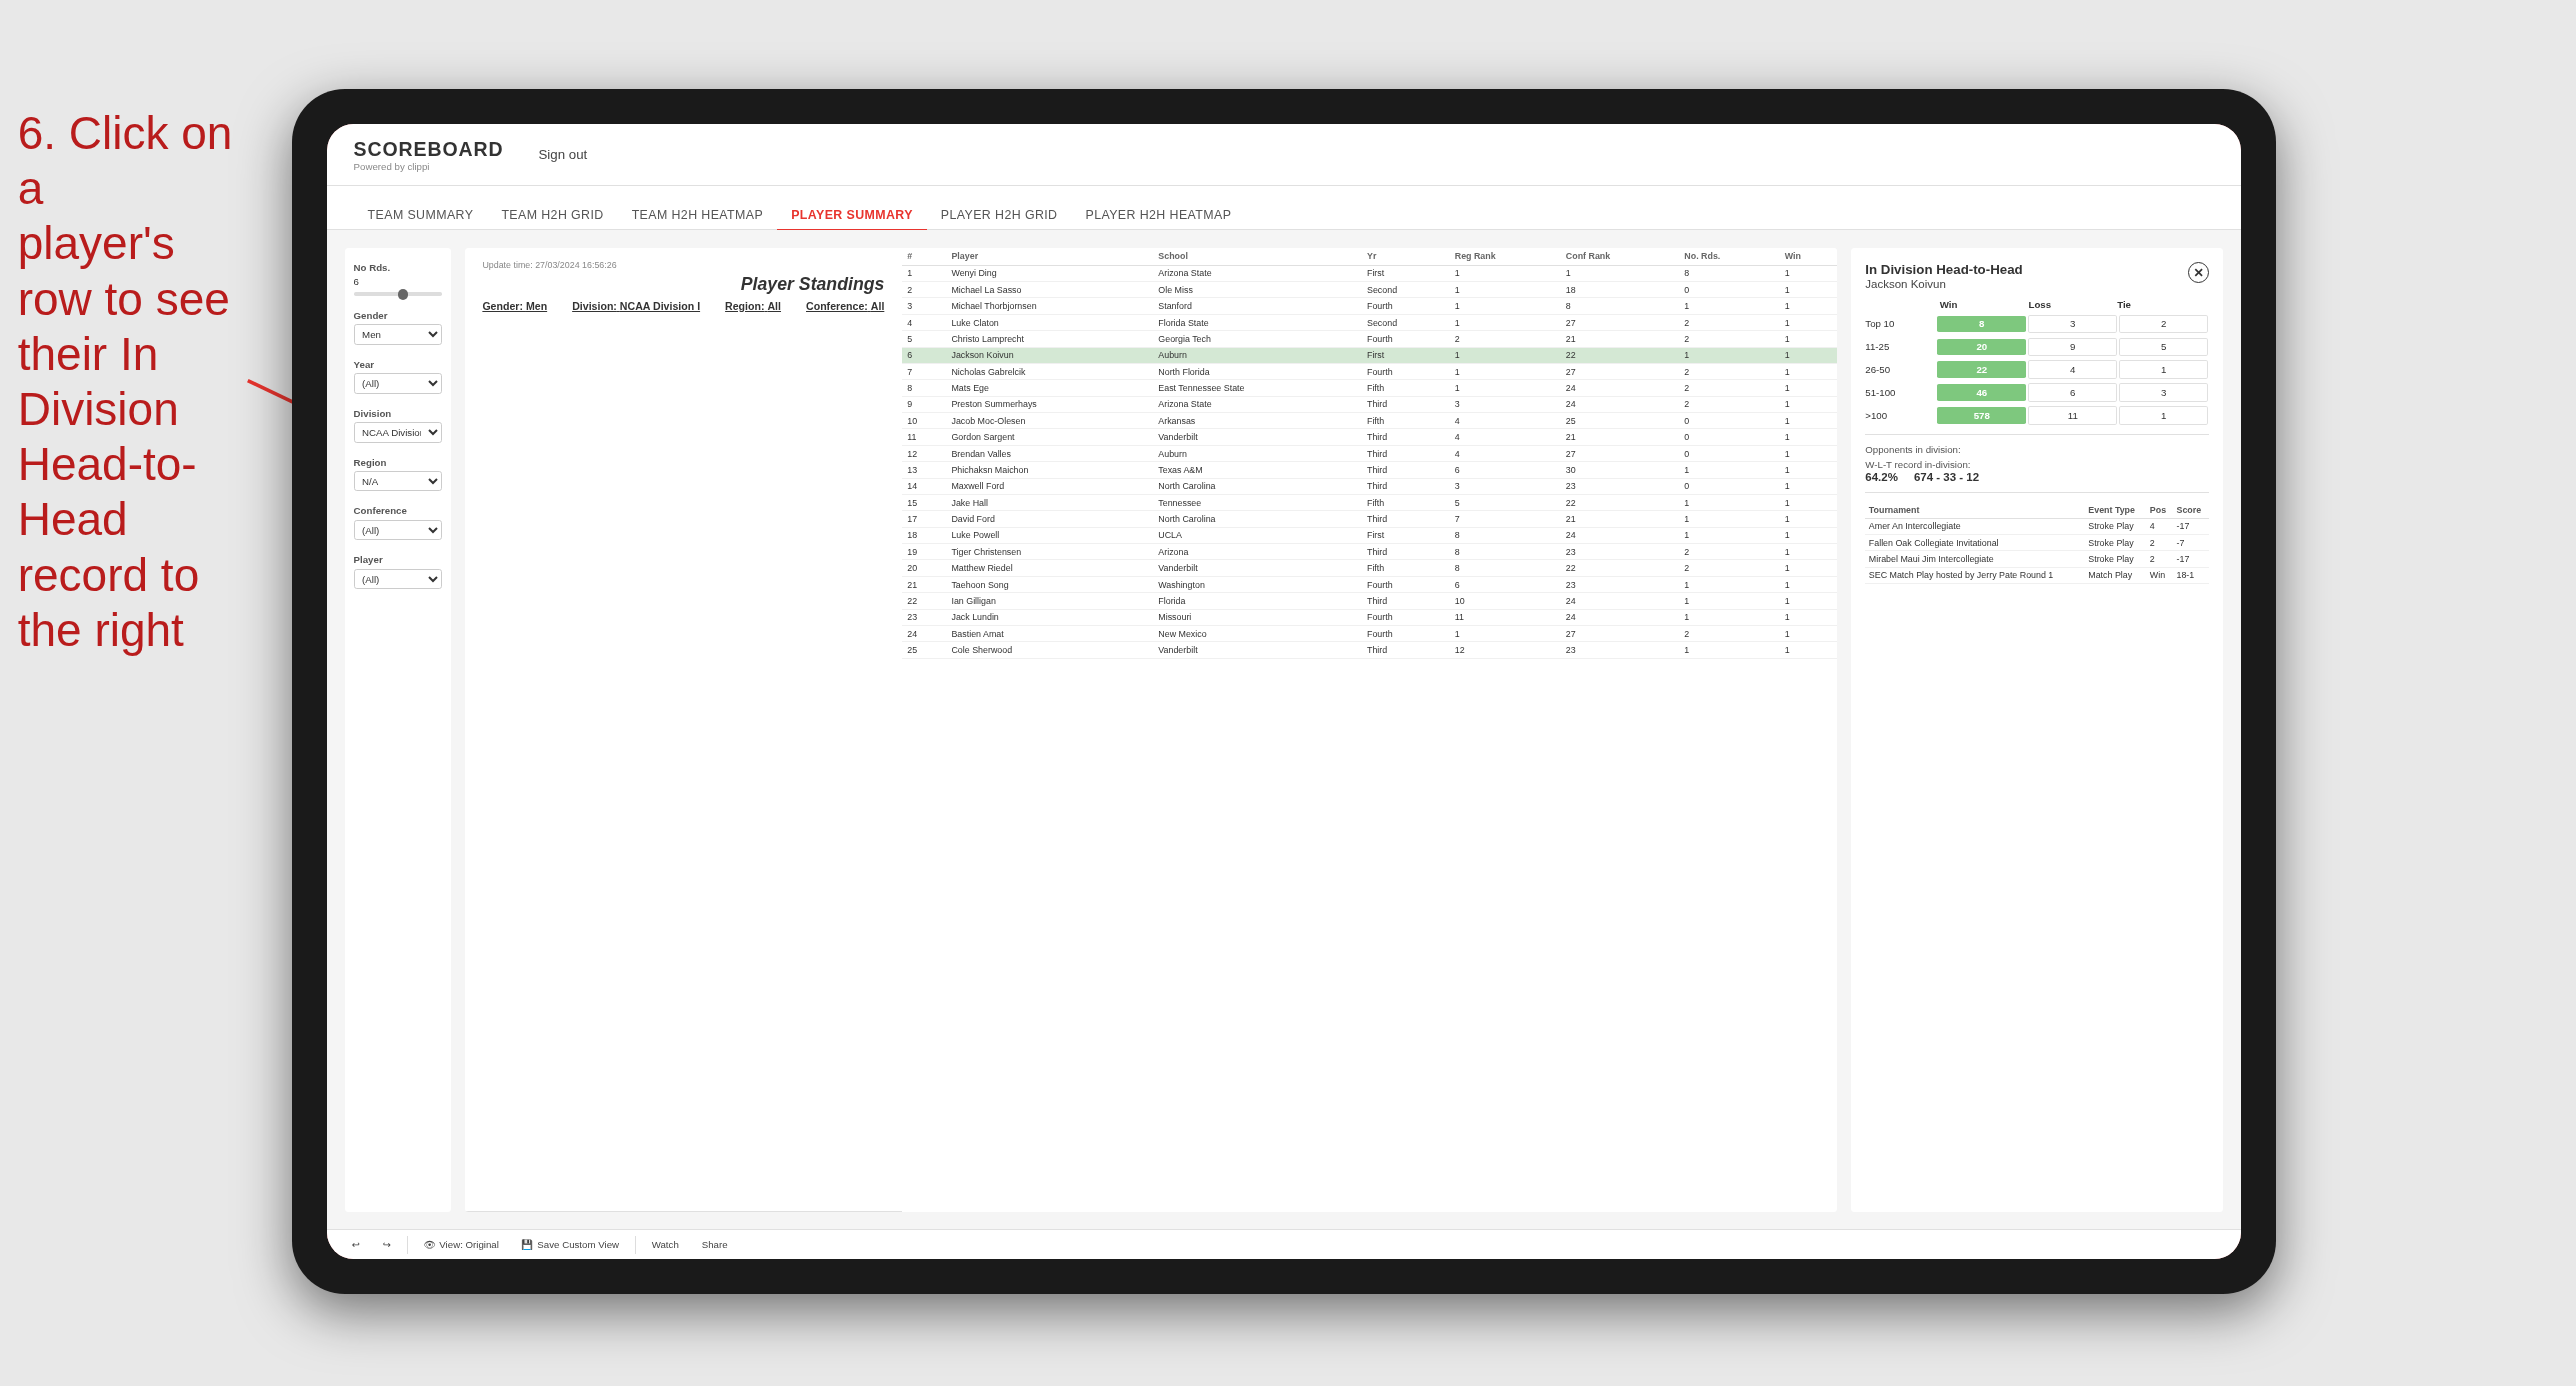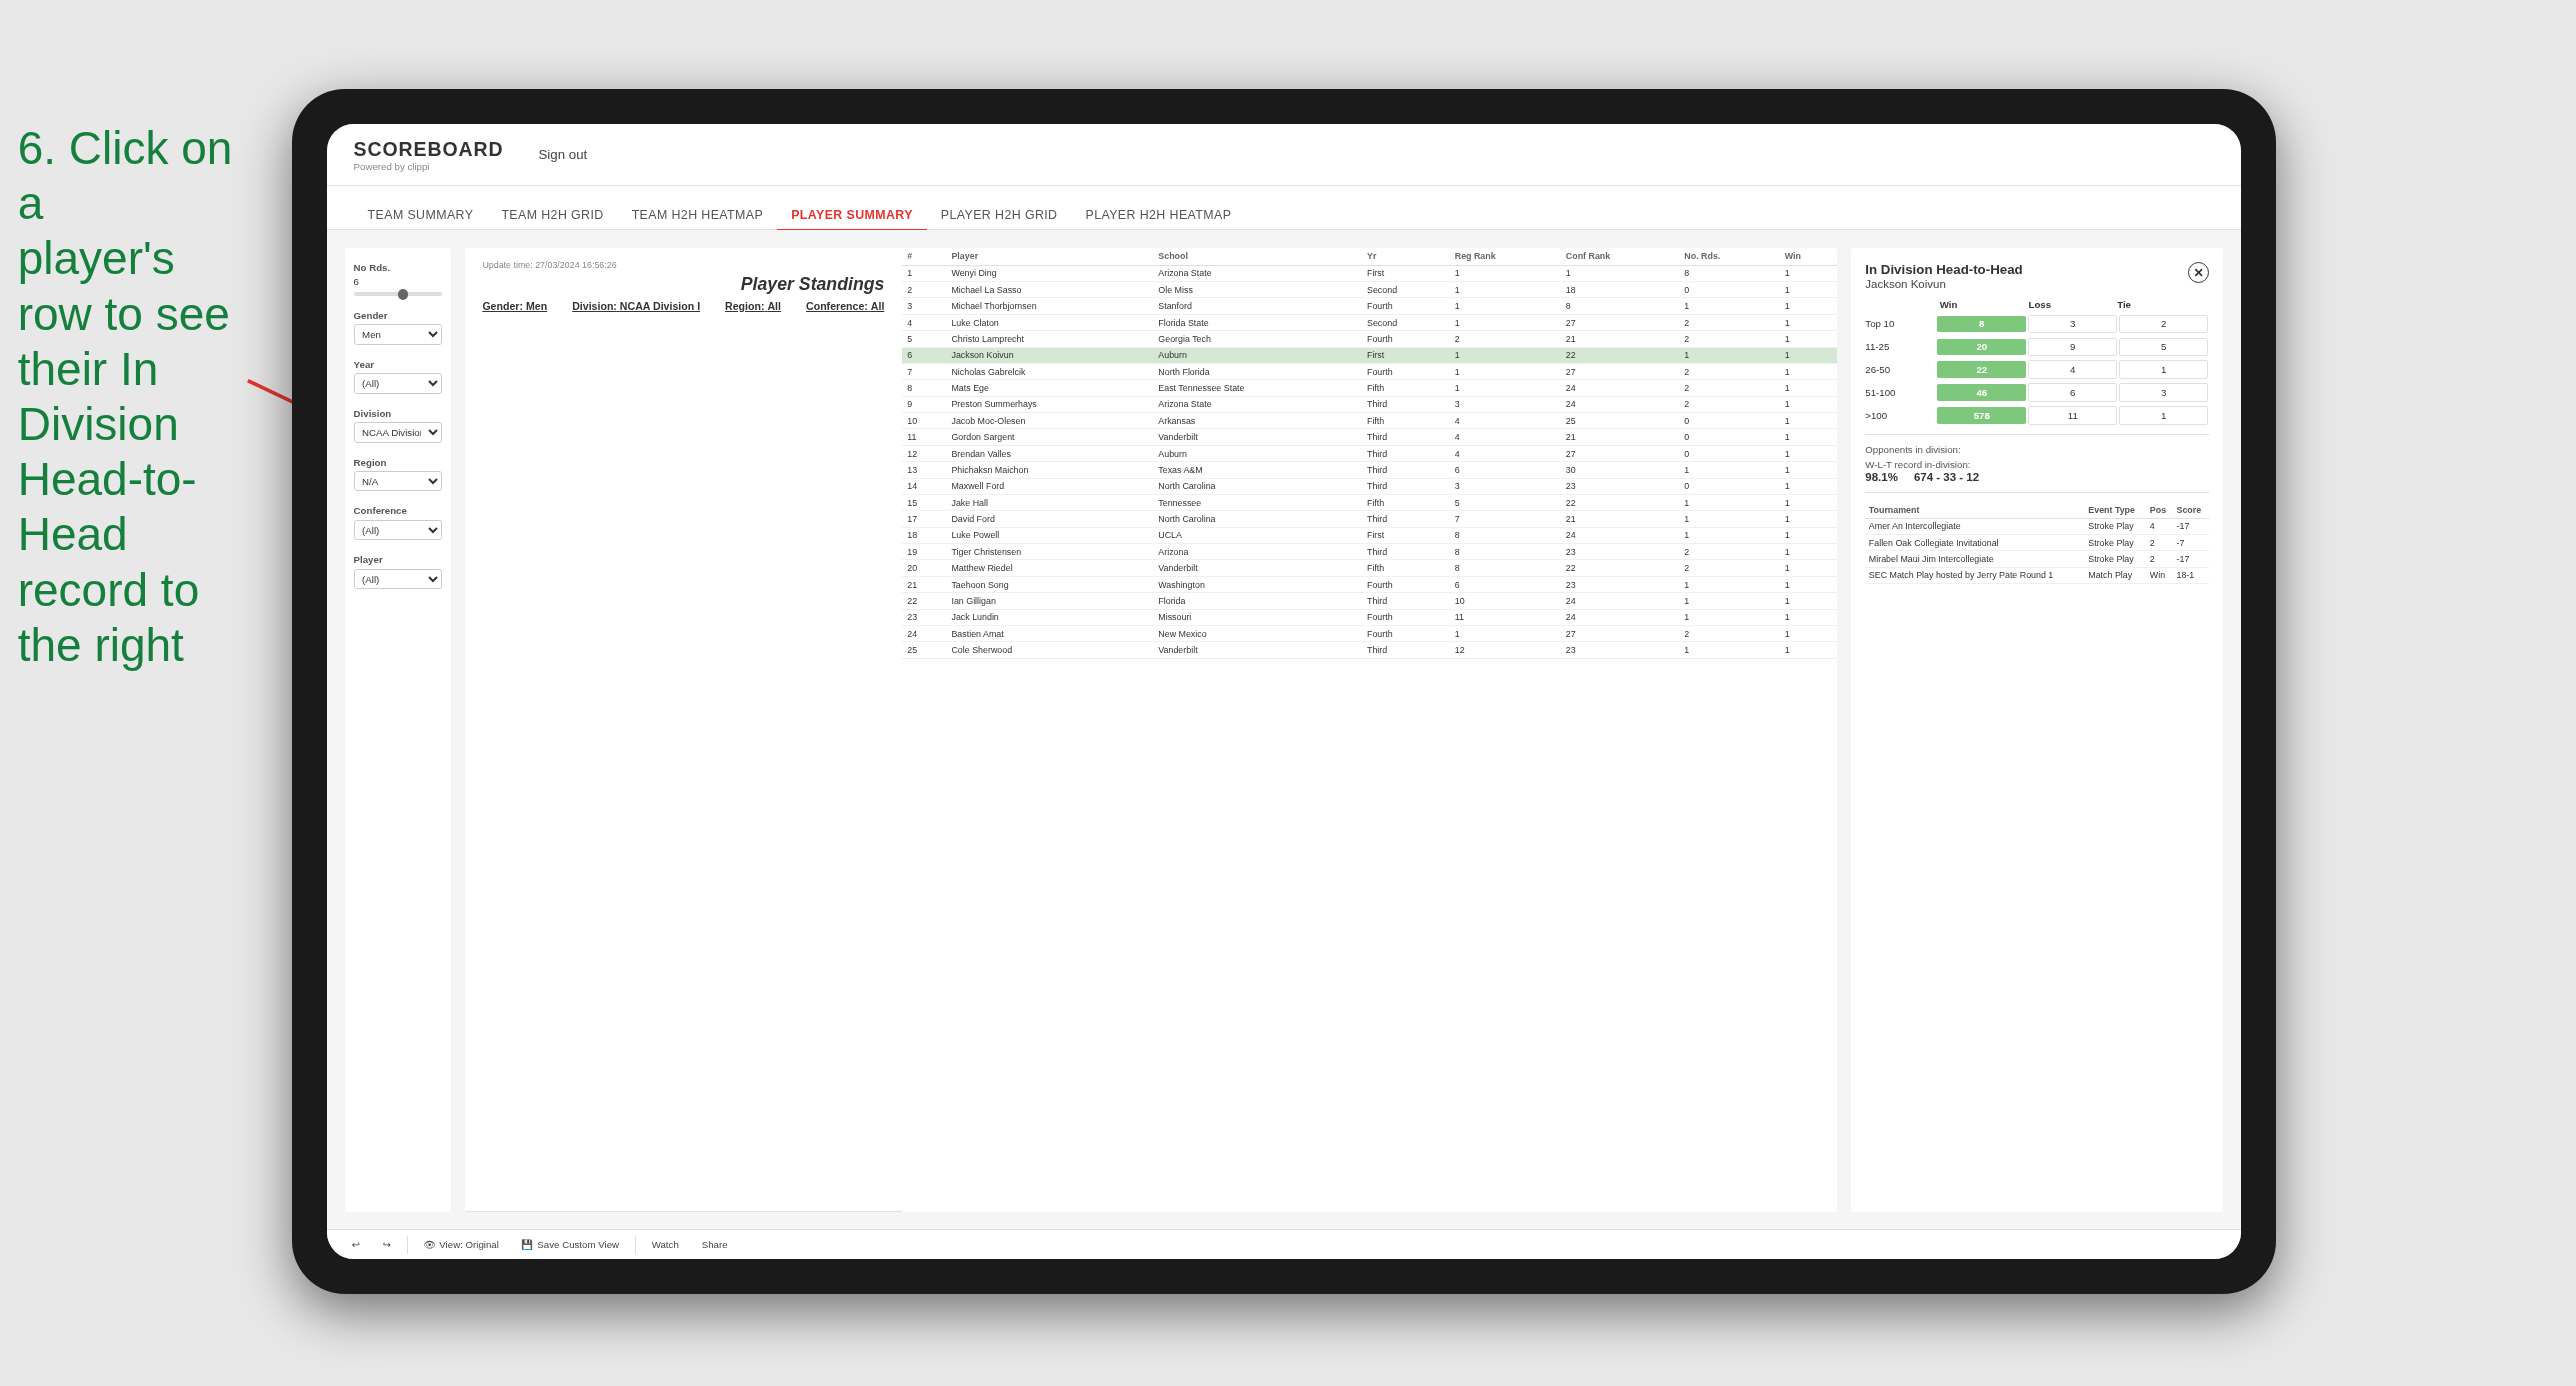--- a/index.html
+++ b/index.html
@@ -9,26 +9,26 @@
       width: 2576px;
       height: 1386px;
       position: relative;
       overflow: hidden;
     }
 
     
     .instruction-text {
       position: absolute;
       left: 0;
-      top: 121px;
+      top: 106px;
       width: 275px;
       font-size: 46px;
       font-weight: 400;
       line-height: 1.2;
-      color: #15803d;
+      color: #b91c1c;
       padding: 0 17.7px;
     }
 
     
     .tablet-frame {
       position: absolute;
       left: 292px;
       top: 89px;
       width: 1984px;
       height: 1205px;
@@ -858,21 +858,21 @@
 
         <hr class="h2h-divider">
 
         <div class="opponents-label">
           <span>Opponents in division:</span>
         </div>
         <div style="font-size:9.7px;color:#555;margin-bottom:1.8px;">
           <span>W-L-T record in-division:</span>
         </div>
         <div class="wl-record">
-          <span>98.1%</span>
+          <span>64.2%</span>
           &nbsp;&nbsp;&nbsp;
           <span>674 - 33 - 12</span>
         </div>
 
         <hr class="h2h-divider">
 
         <table class="tournament-table">
           <thead>
             <tr>
               <th>Tournament</th>

